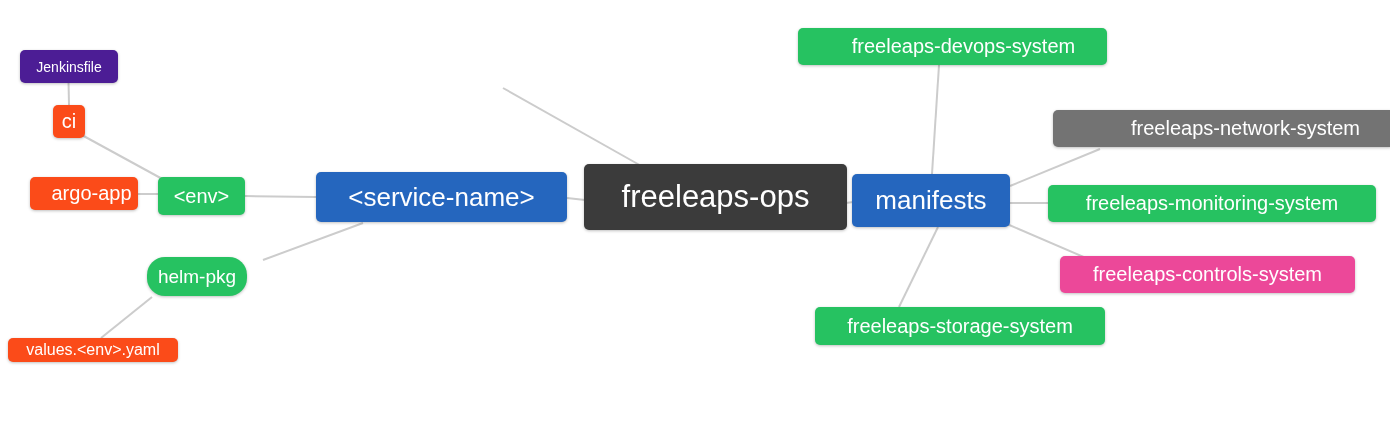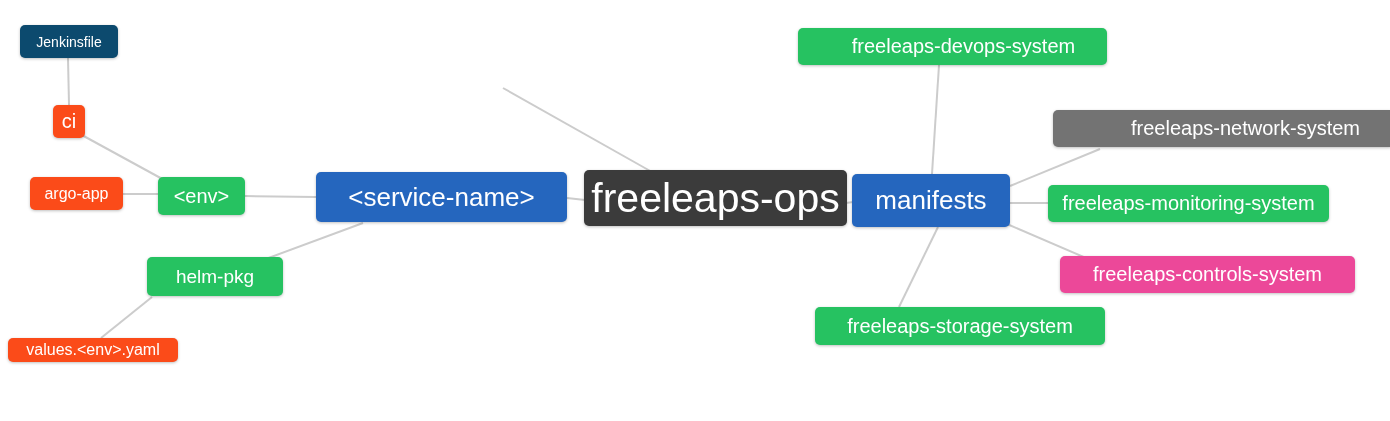--- a/index.html
+++ b/index.html
@@ -18,31 +18,31 @@
     color:#ffffff;
     border-radius:5px;
     white-space:nowrap;
     box-shadow:0 1px 3px rgba(0,0,0,.25);
     cursor:default;
     user-select:none;
   }
   
   #n-jenkinsfile{left:20px;top:25px;width:98px;height:33px;font-size:14px;}
   #n-ci{left:53px;top:105px;width:32px;height:33px;font-size:20px;}
-  #n-argo-app{left:30px;top:177px;width:93px;height:33px;font-size:16px;}
+  #n-argo-app{left:30px;top:177px;width:93px;height:33px;font-size:20px;padding-left:15px;}
   #n-env{left:158px;top:177px;width:87px;height:38px;font-size:20px;text-align:right;}
-  #n-helm-pkg{left:147px;top:257px;width:136px;height:39px;font-size:19px;}
+  #n-helm-pkg{left:147px;top:257px;width:100px;height:39px;font-size:19px;border-radius:18px;}
   #n-values-yaml{left:8px;top:338px;width:170px;height:24px;font-size:16px;}
   #n-first-class-pipeline{left:314px;top:37px;width:276px;height:51px;font-size:26px;}
   #n-service-name{left:316px;top:172px;width:251px;height:50px;font-size:26px;}
-  #n-freeleaps-ops{left:584px;top:170px;width:263px;height:56px;font-size:41px;}
+  #n-freeleaps-ops{left:584px;top:164px;width:263px;height:66px;font-size:31px;}
   #n-manifests{left:852px;top:174px;width:158px;height:53px;font-size:26px;}
   #n-devops-system{left:798px;top:28px;width:287px;height:37px;font-size:20px;}
   #n-network-system{left:1053px;top:110px;width:297px;height:37px;font-size:20px;}
-  #n-monitoring-system{left:1048px;top:185px;width:281px;height:37px;font-size:20px;}
+  #n-monitoring-system{left:1048px;top:185px;width:328px;height:37px;font-size:20px;}
   #n-controls-system{left:1060px;top:256px;width:295px;height:37px;font-size:20px;}
   #n-storage-system{left:815px;top:307px;width:290px;height:38px;font-size:20px;}
 </style>
 </head>
 <body>
 
 <div id="canvas">
 
   <svg id="edges" viewBox="0 0 1390 421" xmlns="http://www.w3.org/2000/svg">
     <line x1="68" y1="58" x2="69" y2="105"></line>
@@ -54,21 +54,21 @@
     <line x1="503" y1="88" x2="652" y2="172"></line>
     <line x1="567" y1="198" x2="585" y2="200"></line>
     <line x1="846" y1="203" x2="853" y2="202"></line>
     <line x1="932" y1="174" x2="939" y2="65"></line>
     <line x1="1010" y1="186" x2="1100" y2="149"></line>
     <line x1="1010" y1="203" x2="1048" y2="203"></line>
     <line x1="1007" y1="224" x2="1086" y2="258"></line>
     <line x1="938" y1="227" x2="899" y2="307"></line>
   </svg>
 
-  <div class="node" id="n-jenkinsfile" style="background-color: #0c4a6e;">Jenkinsfile</div>
+  <div class="node" id="n-jenkinsfile" style="background-color: #4c1d95; margin-top: 25px;">Jenkinsfile</div>
   <div class="node" id="n-ci" style="background-color: rgb(251, 75, 25);">ci</div>
   <div class="node" id="n-argo-app" style="background-color: rgb(251, 75, 25);">argo-app</div>
   <div class="node" id="n-env" style="background-color: rgb(38, 194, 97);">&lt;env&gt;</div>
   <div class="node" id="n-helm-pkg" style="background-color: rgb(38, 194, 97);">helm-pkg</div>
   <div class="node" id="n-values-yaml" style="background-color: rgb(251, 75, 25);">values.&lt;env&gt;.yaml</div>
   <div class="node" id="n-service-name" style="background-color: rgb(37, 102, 190);">&lt;service-name&gt;</div>
   <div class="node" id="n-freeleaps-ops" style="background-color: rgb(59, 59, 59);">freeleaps-ops</div>
   <div class="node" id="n-manifests" style="background-color: rgb(37, 102, 190);">manifests</div>
   <div class="node" id="n-devops-system" style="background-color: rgb(38, 194, 97); padding-left: 22px;">freeleaps-devops-system</div>
   <div class="node" id="n-network-system" style="background-color: #737373; padding-left: 44px;">freeleaps-network-system</div>

